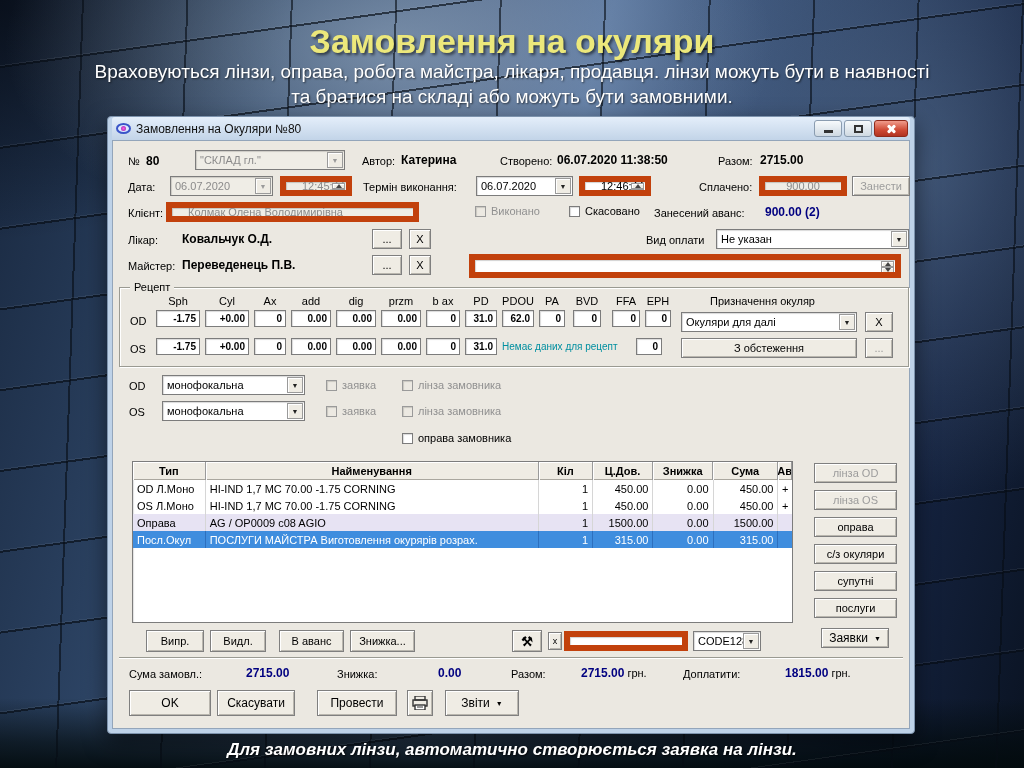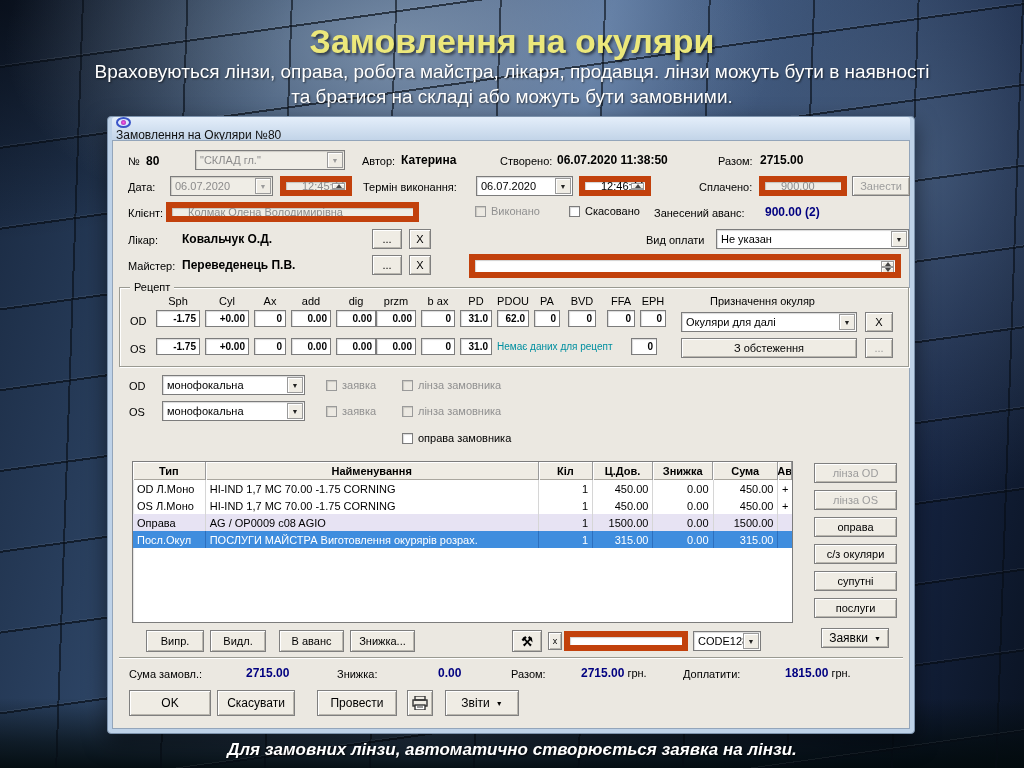--- a/index.html
+++ b/index.html
@@ -26,22 +26,22 @@
     font-size:34px; font-weight:bold; color:#ece87b; text-shadow:2px 2px 3px rgba(0,0,0,.55); }
   .slide-sub { position:absolute; top:60px; left:92px; width:840px; text-align:center;
     font-size:19px; color:#fff; line-height:1.3; text-shadow:1px 1px 2px rgba(0,0,0,.6); }
   .slide-footer { position:absolute; top:740px; left:0; width:100%; text-align:center;
     font-size:17px; font-weight:bold; font-style:italic; color:#fff; text-shadow:1px 1px 2px rgba(0,0,0,.8); }
 
   
   .dialog { position:absolute; left:107px; top:116px; width:808px;
     background:#bed2e8; border:1px solid #7d93ad; border-radius:4px; padding:0 4px 4px;
     box-shadow:0 8px 22px rgba(0,0,0,.5); }
-  .titlebar { height:23px; display:flex; padding:0 2px 0 4px;
-    background:linear-gradient(#e4eefa,#c2d4e8); border-radius:3px 3px 0 0;flex-direction:column; }
+  .titlebar { height:23px; display:flex; align-items:center; padding:0 2px 0 4px;
+    background:linear-gradient(#e4eefa,#c2d4e8); border-radius:3px 3px 0 0; }
   .win-icon { width:15px; height:11px; border:2px solid #3a55c8; border-radius:50%;
     position:relative; margin-right:5px; background:#dfe9ff; flex:0 0 auto; }
   .win-icon::after { content:""; position:absolute; left:2.5px; top:1px; width:5px; height:5px;
     border-radius:50%; background:radial-gradient(#ff5adf,#8a2bb0); }
   .win-title { font-size:12px; color:#111; flex:1 1 auto; white-space:nowrap; }
   .winbtns { display:flex; gap:2px; }
   .wbtn { width:28px; height:17px; border:1px solid #8a9cb0; border-radius:3px;
     background:linear-gradient(#f7fafc,#cfd9e2); display:flex; align-items:center; justify-content:center; cursor:pointer; }
   .wbtn .g-min { width:9px; height:3px; background:#333; margin-top:6px; }
   .wbtn .g-max { width:9px; height:8px; border:2px solid #333; }
@@ -55,21 +55,21 @@
   .client { position:relative; height:589px; background:#ebe8e1; border:1px solid #93a5ba; font-size:11px; color:#000; }
 
   .lab { position:absolute; white-space:nowrap; }
   .bval { position:absolute; white-space:nowrap; font-weight:bold; font-size:12px; }
   .navy { color:#000080; }
   .uah { font-weight:normal; font-size:11px; color:#000; margin-left:3px; }
 
   .in { position:absolute; background:#fff; border:6px solid #c2410c; height:20px;
     box-shadow:inset 1px 1px 1px rgba(0,0,0,.18); display:flex; align-items:center; padding:0 16px; overflow:hidden; }
   .in.dis { background:#efede6; color:#8b8b8b; }
-  .in.rt { justify-content:flex-start; }
+  .in.rt { justify-content:center; }
 
   .btn3 { position:absolute; height:20px; background:#efece4; border:1px solid #7f7f7f;
     box-shadow:inset 1px 1px 0 #fff, inset -1px -1px 0 #b9b6ae;
     display:flex; align-items:center; justify-content:center; font-size:11px; cursor:pointer; white-space:nowrap; }
   .btn3.dis { color:#9c9c9c; cursor:default; }
   .btn3 .dd { font-size:7px; margin-left:6px; }
 
   .combo { position:absolute; background:#fff; border:1px solid #7c7c7c; height:20px;
     box-shadow:inset 1px 1px 1px rgba(0,0,0,.15); display:flex; align-items:center;
     padding:0 20px 0 4px; cursor:pointer; white-space:nowrap; overflow:hidden; }
@@ -96,21 +96,21 @@
 
   .gbox { position:absolute; border:1px solid #9a9a92; box-shadow:inset 1px 1px 0 #fff, 1px 1px 0 #fff; }
   .gbox .legend { position:absolute; top:-7px; left:10px; background:#ebe8e1; padding:0 4px; }
 
   
   .rx-head, .rx-row { position:absolute; left:36px; display:flex; align-items:center; }
   .rx-head span { font-size:11px; text-align:center; }
   .rxf { height:17px; background:#fff; border:1px solid #7c7c7c; box-shadow:inset 1px 1px 1px rgba(0,0,0,.15);
     display:flex; align-items:center; justify-content:flex-end; padding:0 3px; font-weight:bold; font-size:10px; }
   .k0{width:44px;margin-right:5px} .k1{width:44px;margin-right:5px} .k2{width:32px;margin-right:5px}
-  .k3{width:40px;margin-right:5px} .k4{width:40px;} .k5{width:40px;margin-right:5px}
+  .k3{width:40px;margin-right:5px} .k4{width:40px;margin-right:5px} .k5{width:40px;margin-right:5px}
   .k6{width:34px;margin-right:5px} .k7{width:32px;margin-right:5px} .k8{width:32px;margin-right:5px}
   .k9{width:26px;margin-right:8px} .k10{width:28px;margin-right:11px} .k11{width:28px;margin-right:5px}
   .k12{width:26px;margin-right:0}
   .rx-note { width:129px; margin-right:5px; font-size:10px; color:#008fa0; white-space:nowrap; }
   .rx-lab { position:absolute; left:10px; }
 
   
   .grid { position:absolute; left:19px; top:320px; width:661px; height:162px; background:#fff;
     border:1px solid #7c7c7c; box-shadow:inset 1px 1px 1px rgba(0,0,0,.12); overflow:hidden; }
   .g-head { display:flex; height:18px; }

